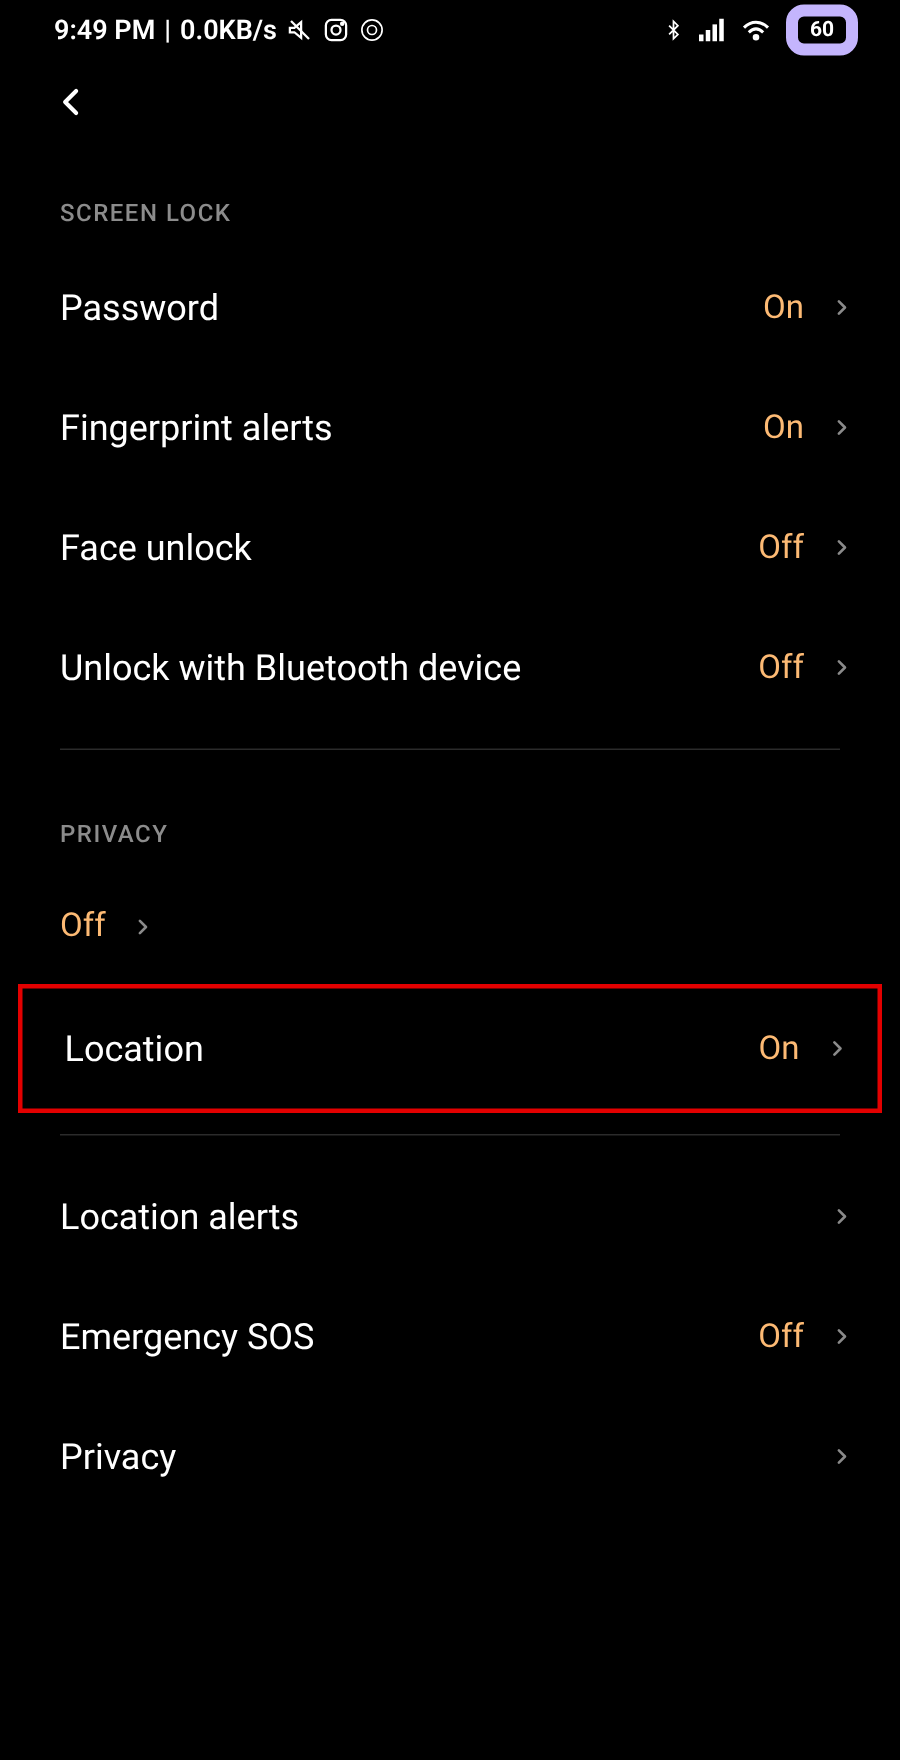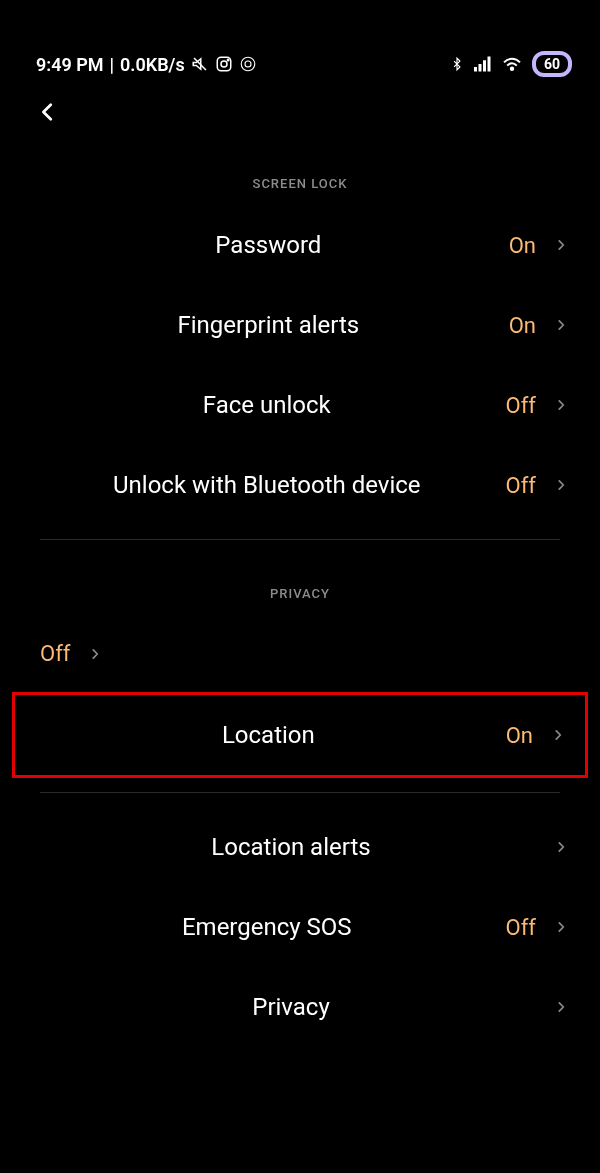--- a/index.html
+++ b/index.html
@@ -12,39 +12,38 @@
       overflow: hidden;
     }
     .status-bar {
       display: flex;
       justify-content: space-between;
       align-items: center;
       padding: 8px 28px 8px 36px;
       font-size: 18px;
       font-weight: 600;
       height: 40px;
-      margin-top: 44px;
     }
     .status-left {
       display: flex;
       align-items: center;
       gap: 6px;
     }
     .status-right {
       display: flex;
       align-items: center;
       gap: 10px;
     }
     .status-icon {
       display: inline-flex;
       align-items: center;
       justify-content: center;
     }
     .battery-pill {
-      border: 4px solid #c4b5fd;
+      border: 8px solid #c4b5fd;
       border-radius: 12px;
       padding: 0px 8px;
       font-size: 14px;
       font-weight: 700;
       line-height: 18px;
     }
     .header {
       display: flex;
       align-items: center;
       padding: 28px 20px 18px 20px;
@@ -62,32 +61,30 @@
     .header-title {
       flex: 1;
       text-align: center;
       font-size: 29px;
       font-weight: 600;
       color: #fff;
     }
     .section-header {
       padding: 32px 40px 14px 40px;
       color: #8c8c8c;
-      font-size: 13px;
+      font-size: 16px;
       letter-spacing: 1px;
       font-weight: 500;
-      text-align: center;
     }
     .section-header.first { padding-top: 46px; }
     .list-item {
       display: flex;
       align-items: center;
       padding: 26px 32px 26px 40px;
       gap: 12px;
-      text-align: center;
     }
     .list-item-label {
       flex: 1;
       font-size: 24px;
       color: #fff;
       font-weight: 400;
     }
     .list-item-value {
       font-size: 22px;
       color: #fdba74;

